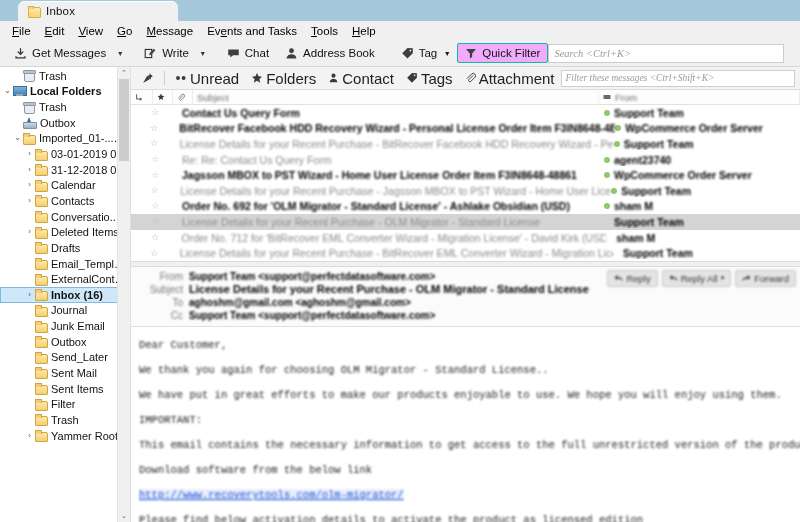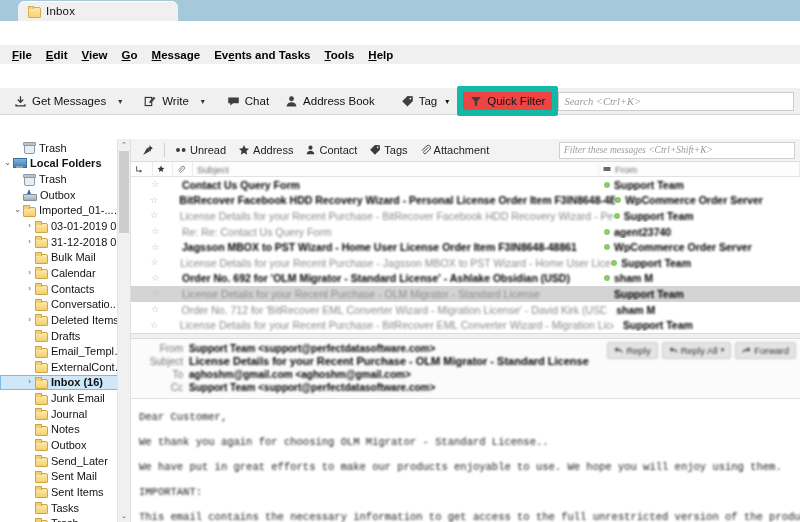--- a/index.html
+++ b/index.html
@@ -1,21 +1,21 @@
 <!DOCTYPE html>
 <html><head>
 <meta charset="utf-8">
 <style>
   html,body{margin:0;padding:0;}
   body{
     width:800px;height:522px;overflow:hidden;
     font-family:"Liberation Sans","DejaVu Sans",sans-serif;
     font-size:11px;color:#000;background:#fff;
   }
-  .app{width:800px;height:522px;display:flex;flex-direction:column;position:relative;gap:24px;}
+  .app{width:800px;height:522px;display:flex;flex-direction:column;position:relative;}
 
   
   .tabbar{height:21px;background:#a5c8db;display:flex;align-items:flex-end;flex:0 0 auto;position:relative;}
   .tab{
     margin-left:18px;height:20px;min-width:120px;padding:0 30px 0 10px;
     background:#f0f0f0;border-radius:7px 7px 0 0;
     display:flex;align-items:center;gap:6px;font-size:11.5px;color:#111;
     box-shadow:inset 0 1px 0 #fff;
   }
   .tab .tablabel{letter-spacing:.2px;}
@@ -24,28 +24,28 @@
     content:"";position:absolute;left:0;top:1px;width:11px;height:9px;
     background:linear-gradient(#ffe9a8,#f6d477);border:1px solid #d8ae4d;border-radius:1px 2px 1px 1px;
   }
   .folder-ico:after{
     content:"";position:absolute;left:0;top:0px;width:4px;height:2px;
     background:#f6d477;border:1px solid #d8ae4d;border-bottom:none;border-radius:1px 1px 0 0;
   }
 
   
   .menubar{height:19px;background:#f0f0f0;display:flex;align-items:center;padding-left:5px;flex:0 0 auto;font-size:11.5px;}
-  .menubar .mi{padding:2px 7px;color:#000;white-space:nowrap;font-weight:bold;}
+  .menubar .mi{padding:2px 7px;color:#000;white-space:nowrap;}
   .menubar .mi u{text-decoration:underline;}
 
   
   .toolbar{height:26px;background:#f0f0f0;display:flex;align-items:center;padding:0 6px;flex:0 0 auto;
            border-bottom:1px solid #d6d6d6;gap:0px;}
   .tb-btn{display:flex;align-items:center;gap:5px;padding:3px 7px;white-space:nowrap;font-size:11.5px;color:#111;border:1px solid transparent;border-radius:2px;justify-content:space-between;}
-  .tb-btn.pressed{background:#ef4444;border:6px solid #14b8a6;}
+  .tb-btn.pressed{background:#f0abfc;border:1px solid #14b8a6;}
   .tb-split{padding:3px 4px;font-size:8px;color:#333;}
   .tb-sep{width:1px;height:16px;background:#cfcfcf;margin:0 5px;}
   .search-wrap{margin-left:auto;margin-right:16px;}
   .search-box{
     width:224px;height:17px;background:#fff;border:1px solid #ccc;
     display:flex;align-items:center;padding:0 5px;font-size:10.5px;color:#9a9a9a;font-style:italic;
     font-family:"Liberation Serif","DejaVu Serif",serif;
   }
 
   
@@ -83,21 +83,21 @@
   
   .vscroll{position:absolute;right:0;top:0;width:12px;height:100%;background:#f0f0f0;border-left:1px solid #e3e3e3;}
   .vscroll .arrow{height:12px;display:flex;align-items:center;justify-content:center;font-size:7px;color:#5a5a5a;background:#f0f0f0;}
   .vscroll .thumb{position:absolute;left:1px;width:10px;background:#cdcdcd;border-radius:0;}
 
   
   .right{flex:1 1 auto;display:flex;flex-direction:column;min-width:0;background:#fff;}
 
   
   .qfbar{height:22px;background:#f3f3f3;border-bottom:1px solid #dcdcdc;display:flex;align-items:center;padding:0 5px;gap:0;flex:0 0 auto;}
-  .qf-btn{display:flex;align-items:center;gap:3px;padding:2px 6px;font-size:11px;color:#222;white-space:nowrap;}
+  .qf-btn{display:flex;align-items:center;gap:3px;padding:2px 6px;font-size:15px;color:#222;white-space:nowrap;}
   .qf-sep{width:1px;height:14px;background:#cfcfcf;margin:0 4px;}
   .qf-search{
     margin-left:auto;width:226px;height:15px;background:#fff;border:1px solid #cfcfcf;
     display:flex;align-items:center;padding:0 4px;font-size:9.5px;color:#9a9a9a;font-style:italic;
     font-family:"Liberation Serif","DejaVu Serif",serif;
     text-align:right;
   }
 
   
   .mlist{flex:0 0 auto;display:flex;flex-direction:column;background:#fff;}
@@ -252,25 +252,20 @@
             <span class="tw">›</span>
             <span class="mini-folder"></span>
             <span class="lbl">03-01-2019 04-48</span>
           </div>
           <div class="frow ind2">
             <span class="tw">›</span>
             <span class="mini-folder"></span>
             <span class="lbl">31-12-2018 01-04</span>
           </div>
           <div class="frow ind2">
-            <span class="tw"></span>
-            <span class="mini-folder"></span>
-            <span class="lbl">Bulk Mail</span>
-          </div>
-          <div class="frow ind2">
             <span class="tw">›</span>
             <span class="mini-folder"></span>
             <span class="lbl">Calendar</span>
           </div>
           <div class="frow ind2">
             <span class="tw">›</span>
             <span class="mini-folder"></span>
             <span class="lbl">Contacts</span>
           </div>
           <div class="frow ind2">
@@ -299,56 +294,51 @@
             <span class="lbl">ExternalContacts</span>
           </div>
           <div class="frow ind2 sel bold">
             <span class="tw">›</span>
             <span class="mini-folder"></span>
             <span class="lbl">Inbox (16)</span>
           </div>
           <div class="frow ind2">
             <span class="tw"></span>
             <span class="mini-folder"></span>
+            <span class="lbl">Journal</span>
+          </div>
+          <div class="frow ind2">
+            <span class="tw"></span>
+            <span class="mini-folder"></span>
             <span class="lbl">Junk Email</span>
           </div>
           <div class="frow ind2">
             <span class="tw"></span>
             <span class="mini-folder"></span>
-            <span class="lbl">Journal</span>
-          </div>
-          <div class="frow ind2">
-            <span class="tw"></span>
-            <span class="mini-folder"></span>
-            <span class="lbl">Notes</span>
-          </div>
-          <div class="frow ind2">
-            <span class="tw"></span>
-            <span class="mini-folder"></span>
             <span class="lbl">Outbox</span>
           </div>
           <div class="frow ind2">
             <span class="tw"></span>
             <span class="mini-folder"></span>
             <span class="lbl">Send_Later</span>
           </div>
           <div class="frow ind2">
             <span class="tw"></span>
             <span class="mini-folder"></span>
             <span class="lbl">Sent Mail</span>
           </div>
           <div class="frow ind2">
             <span class="tw"></span>
             <span class="mini-folder"></span>
             <span class="lbl">Sent Items</span>
           </div>
           <div class="frow ind2">
             <span class="tw"></span>
             <span class="mini-folder"></span>
-            <span class="lbl">Tasks</span>
+            <span class="lbl">Filter</span>
           </div>
           <div class="frow ind2">
             <span class="tw"></span>
             <span class="mini-folder"></span>
             <span class="lbl">Trash</span>
           </div>
           <div class="frow ind2">
             <span class="tw">›</span>
             <span class="mini-folder"></span>
             <span class="lbl">Yammer Root</span>
@@ -375,21 +365,21 @@
           <svg width="12" height="10" viewBox="0 0 16 12">
             <circle cx="4" cy="6" r="2.6" fill="#3a3a3a"></circle>
               <circle cx="11.5" cy="6" r="2.6" fill="#3a3a3a"></circle>
           </svg>
           <span>Unread</span>
         </div>
         <div class="qf-btn">
           <svg width="12" height="12" viewBox="0 0 16 16">
             <path d="M8 1.2 10 5.7l4.8.5-3.6 3.2 1 4.8L8 11.7 3.8 14.2l1-4.8L1.2 6.2 6 5.7z" fill="#3a3a3a"></path>
           </svg>
-          <span>Address</span>
+          <span>Folders</span>
         </div>
         <div class="qf-btn">
           <svg width="11" height="12" viewBox="0 0 16 16">
             <circle cx="8" cy="4.6" r="3" fill="#3a3a3a"></circle>
             <path d="M2.5 14c0-3.2 2.5-5 5.5-5s5.5 1.8 5.5 5z" fill="#3a3a3a"></path>
           </svg>
           <span>Contact</span>
         </div>
         <div class="qf-btn">
           <svg width="12" height="12" viewBox="0 0 16 16">

